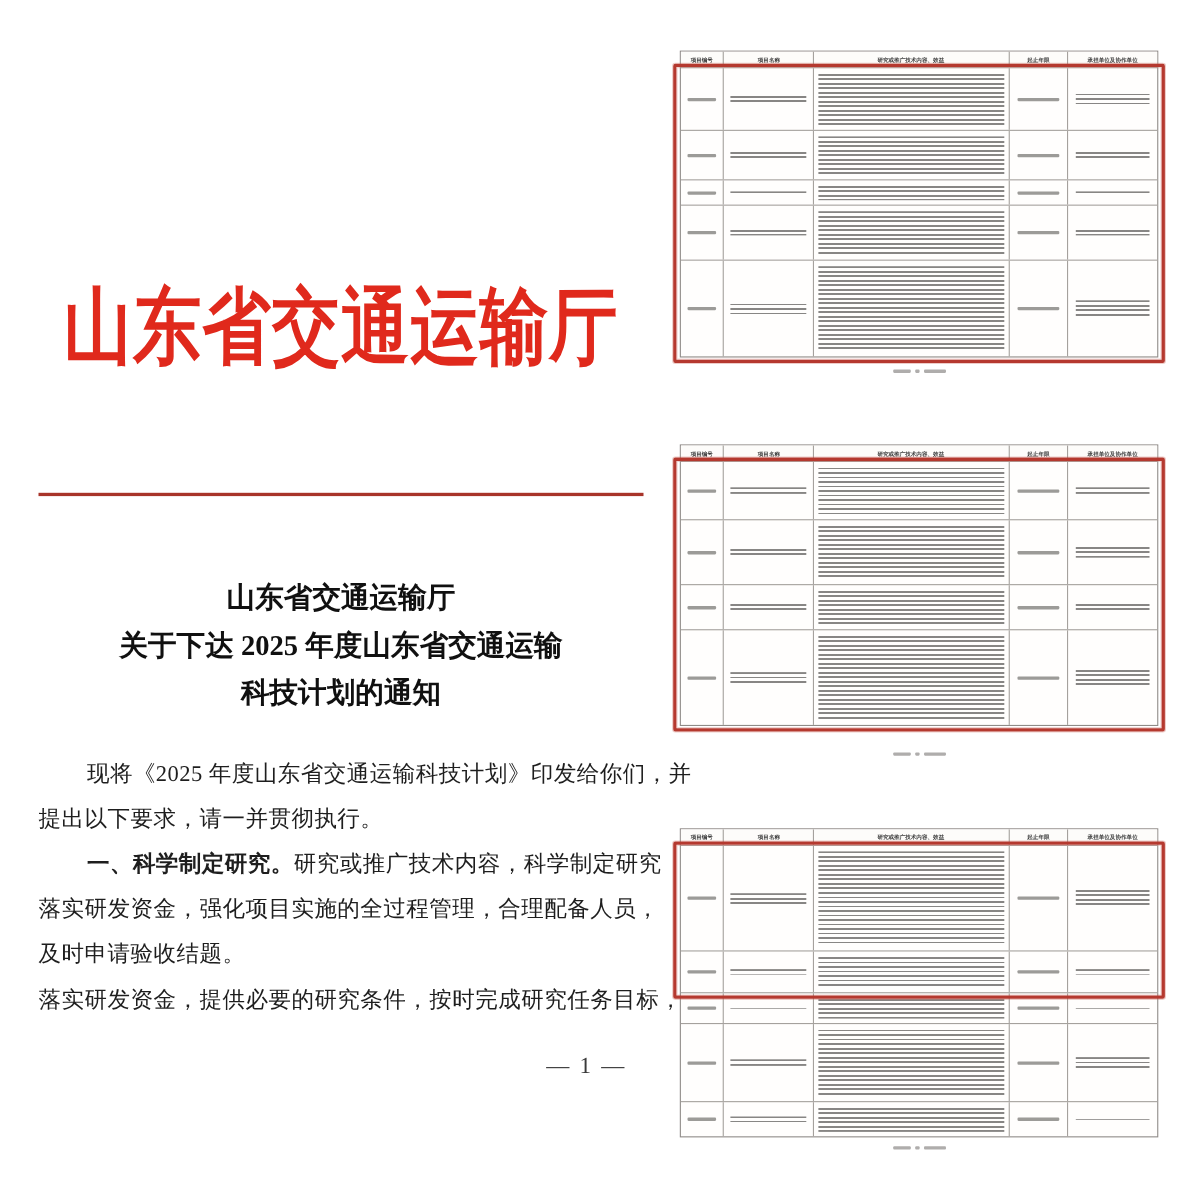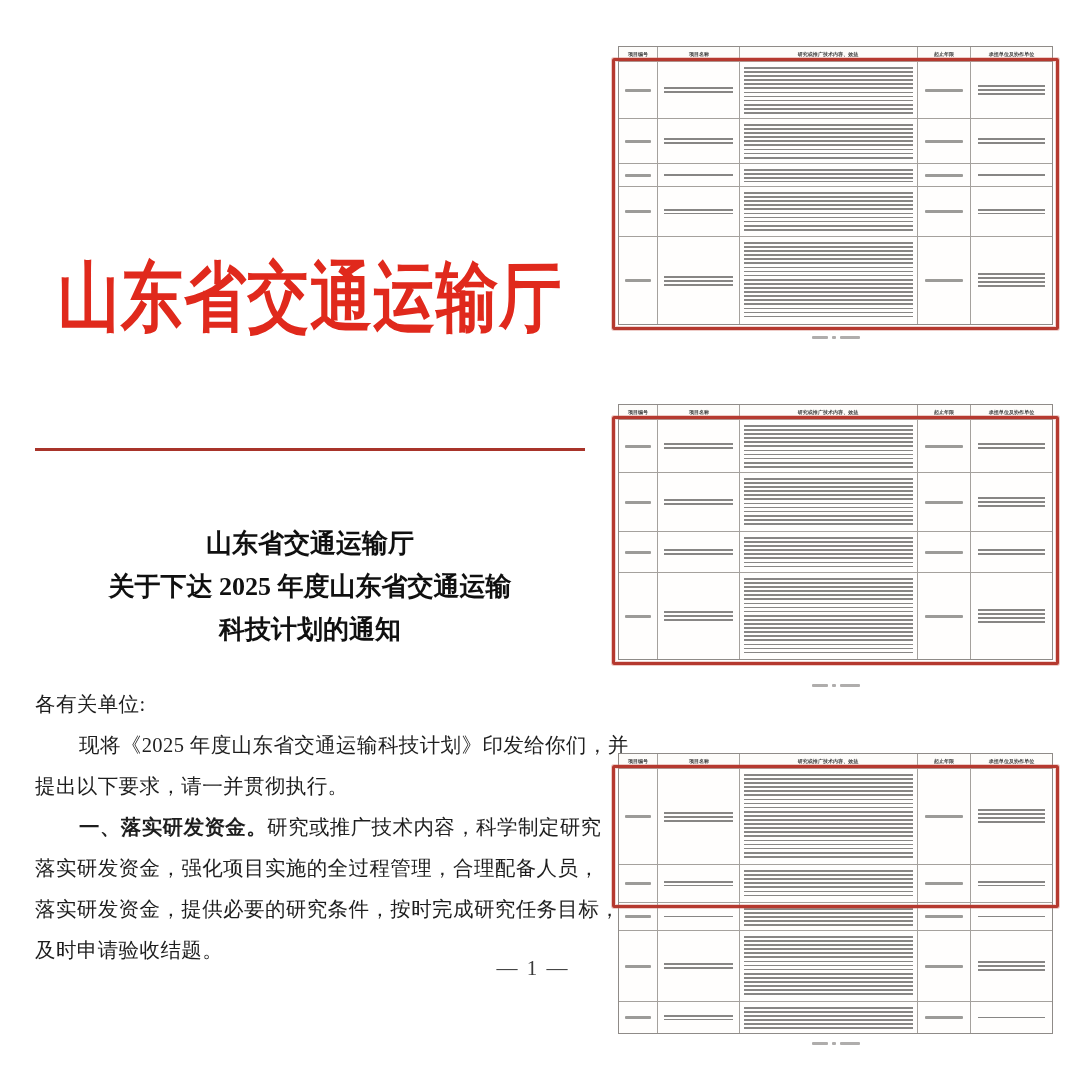--- a/index.html
+++ b/index.html
@@ -68,27 +68,26 @@
 <div class="canvas">
 
   <div class="agency" style="color: rgb(224, 41, 28);">山东省交通运输厅</div>
   <div class="redrule" style="background: rgb(168, 52, 42);"></div>
   <div class="title">
       <div class="title-line">山东省交通运输厅</div>
       <div class="title-line">关于下达 2025 年度山东省交通运输</div>
       <div class="title-line">科技计划的通知</div>
     </div>
   <div class="body">
-      <div class="line"><span>各有关单位:</span></div>
       <div class="line indent2"><span>现将《2025 年度山东省交通运输科技计划》印发给你们，并</span></div>
       <div class="line"><span>提出以下要求，请一并贯彻执行。</span></div>
-      <div class="line indent2"><span class="b">一、落实研发资金。</span><span>研究或推广技术内容，科学制定研究</span></div>
+      <div class="line indent2"><span class="b">一、科学制定研究。</span><span>研究或推广技术内容，科学制定研究</span></div>
       <div class="line"><span>落实研发资金，强化项目实施的全过程管理，合理配备人员，</span></div>
+      <div class="line"><span>及时申请验收结题。</span></div>
       <div class="line"><span>落实研发资金，提供必要的研究条件，按时完成研究任务目标，</span></div>
-      <div class="line"><span>及时申请验收结题。</span></div>
     </div>
   <div class="pagenum">— 1 —</div>
 
   <div id="attachments">
       <div class="mini-table" style="left: 618px; top: 46px; width: 435px;">
         <div class="trow thead" style="height: 14px;">
           <div class="tcell" style="width: 8.8%;">
             <span class="hdr-lbl">项目编号</span>
           </div>
           <div class="tcell" style="width: 18.9%;">

